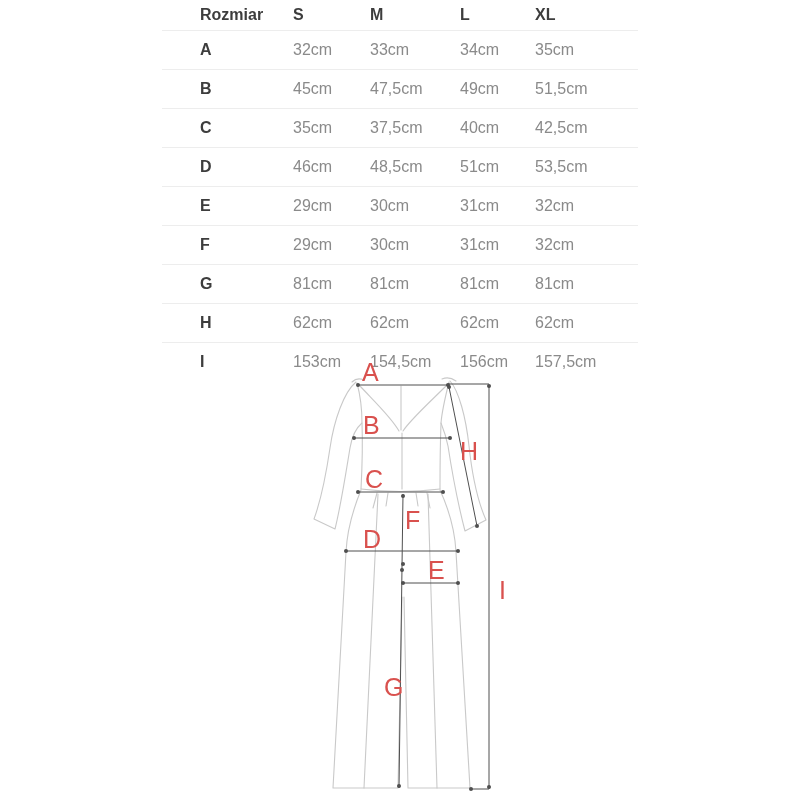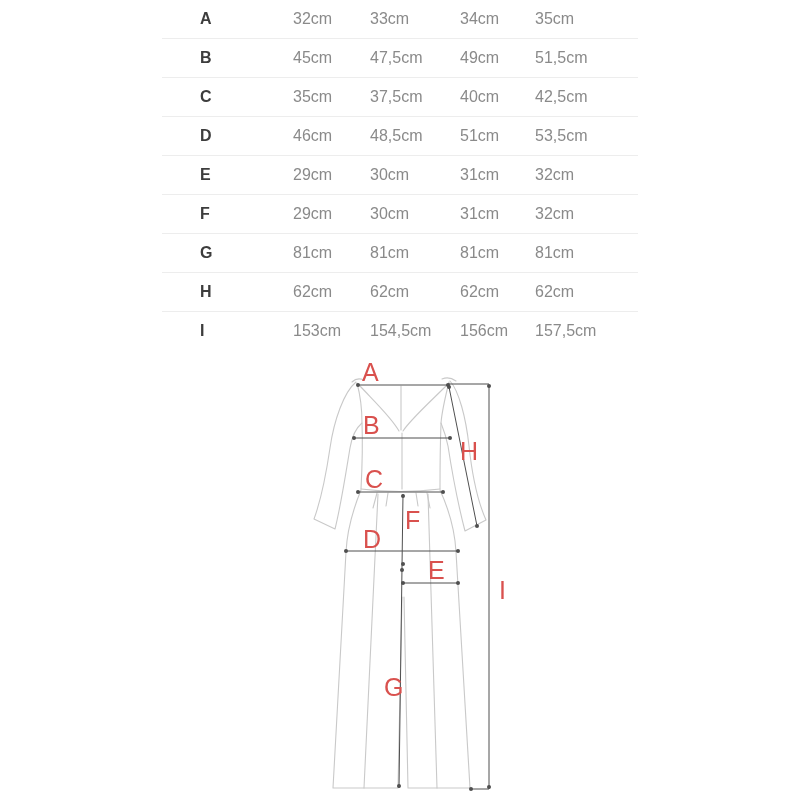--- a/index.html
+++ b/index.html
@@ -31,20 +31,27 @@
   .measure{stroke:var(--measure);stroke-width:1;fill:none;}
   .dot{fill:var(--measure);stroke:none;}
   .dim-label{fill:var(--accent-red);font-family:"Liberation Sans",sans-serif;font-size:25px;}
 </style>
 </head>
 <body>
 
 <div class="stage">
 
   <div class="size-table">
+    <div class="trow header">
+      <div class="cell head">Rozmiar</div>
+      <div class="cell head">S</div>
+      <div class="cell head">M</div>
+      <div class="cell head">L</div>
+      <div class="cell head">XL</div>
+    </div>
 
     <div class="trow">
       <div class="cell rowlabel">A</div>
       <div class="cell">32cm</div>
       <div class="cell">33cm</div>
       <div class="cell">34cm</div>
       <div class="cell">35cm</div>
     </div>
     <div class="trow">
       <div class="cell rowlabel">B</div>

